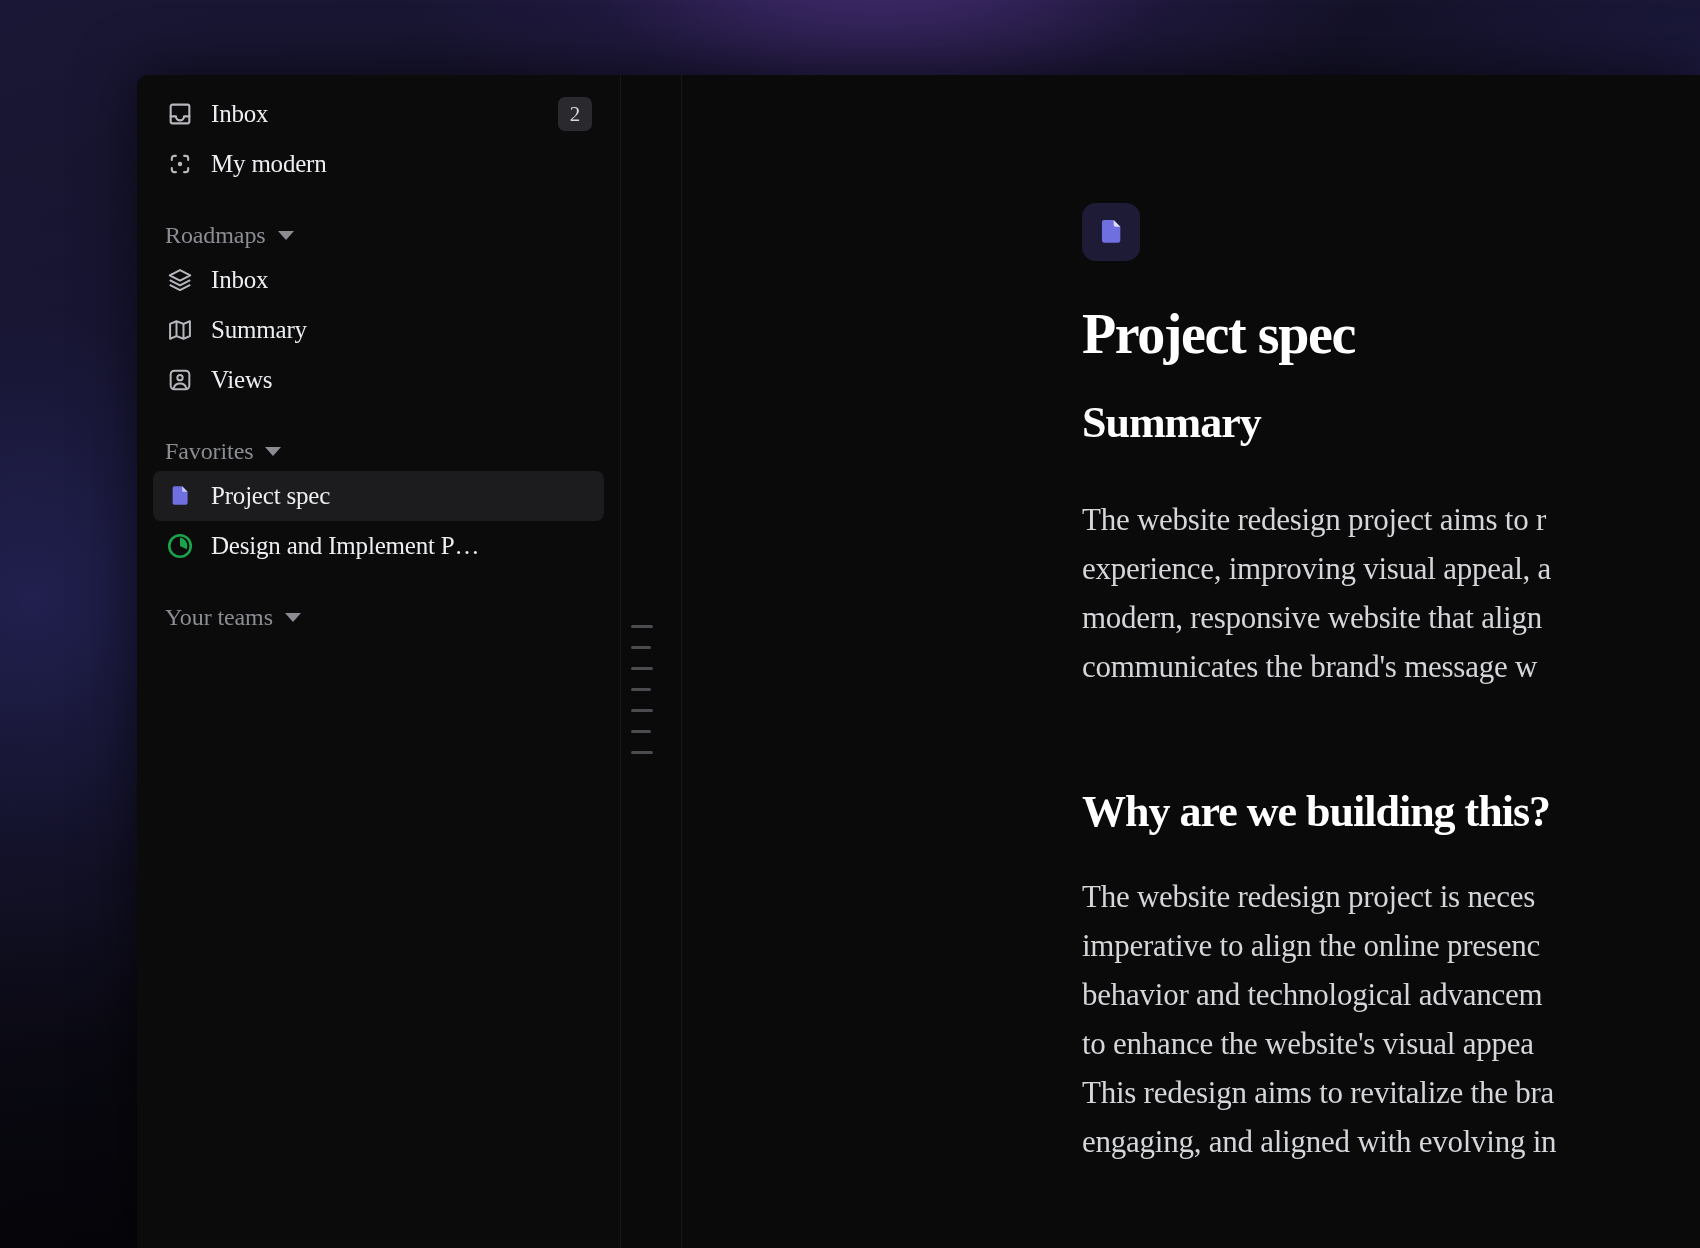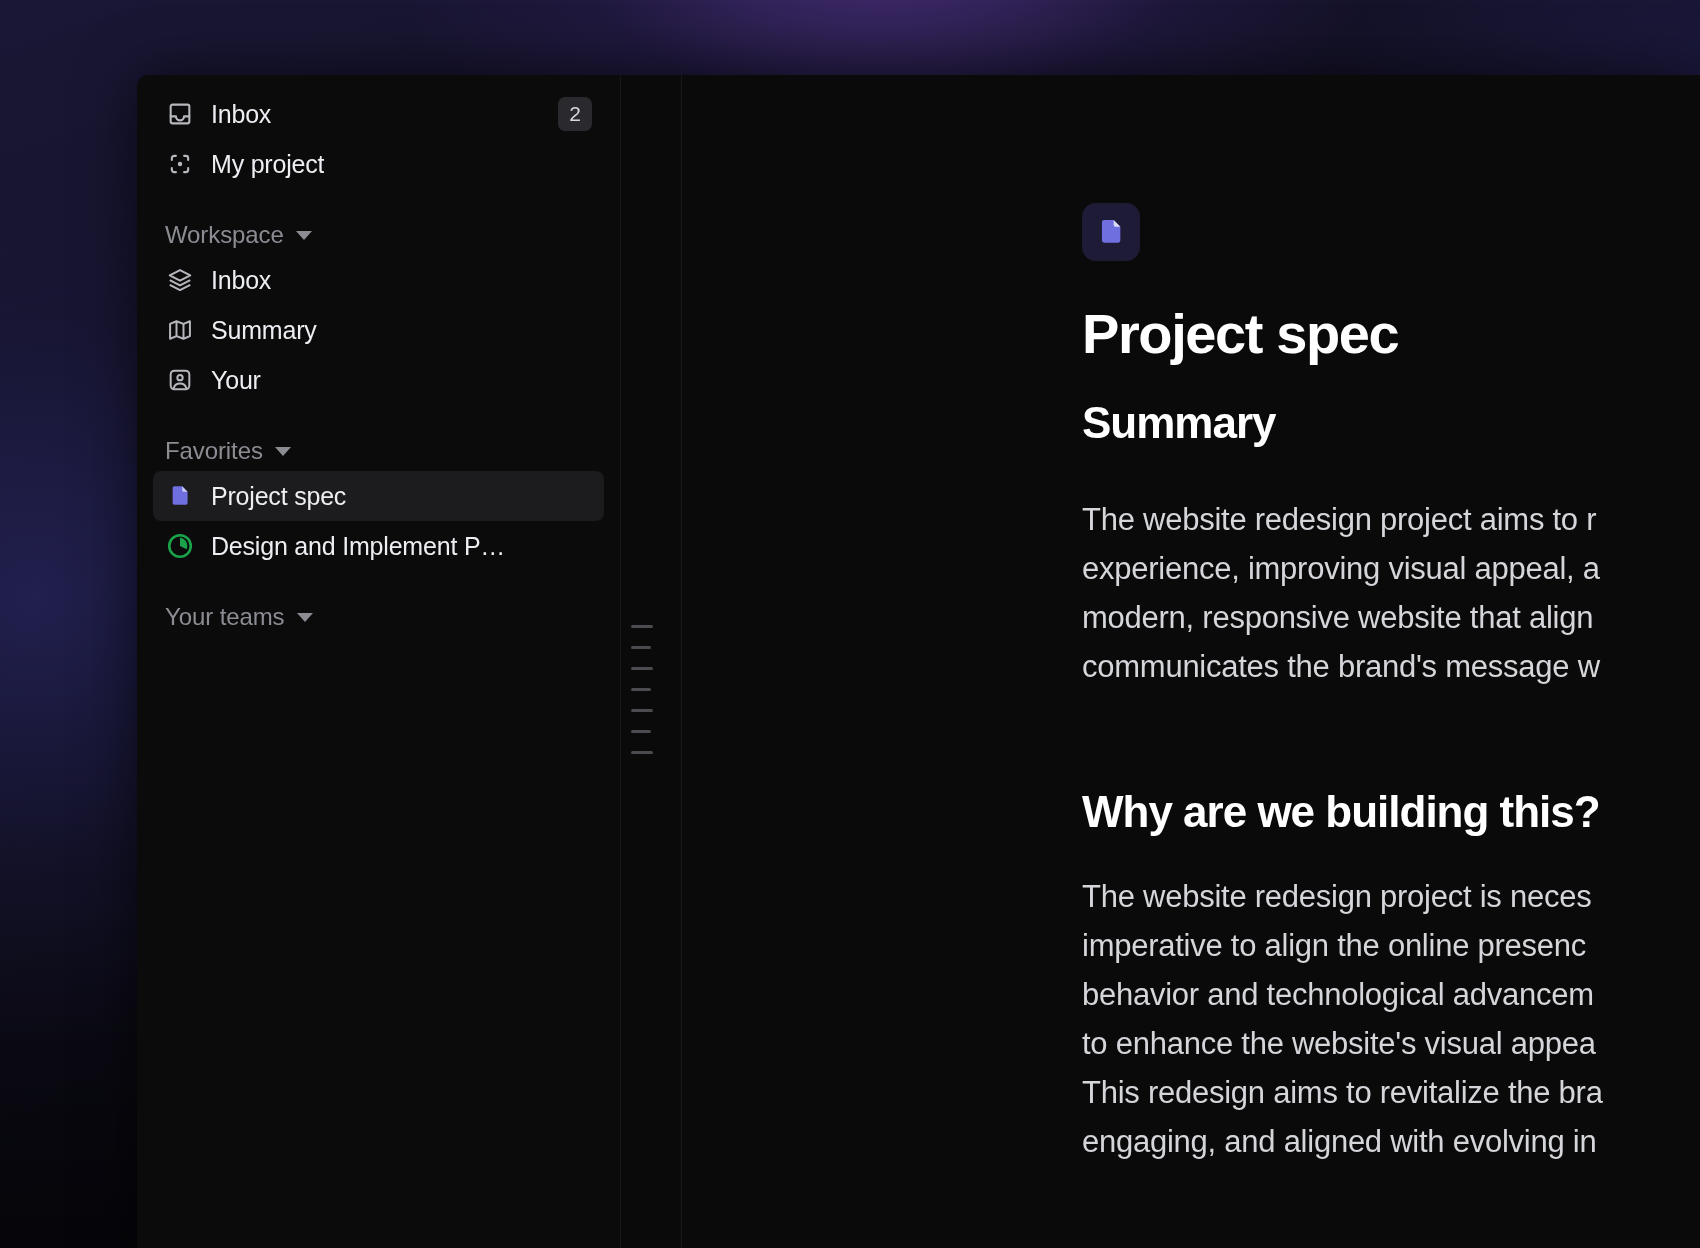--- a/index.html
+++ b/index.html
@@ -26,20 +26,21 @@
   
   #app {
     position:absolute;
     left:137px; top:75px;
     width:1563px; height:1173px;
     background:#0a0a0a;
     border-top-left-radius:12px;
     overflow:hidden;
     display:flex;
     box-shadow:0 0 60px rgba(0,0,0,0.6);
+    font-family:Liberation Serif, serif;
   }
 
   
   #sidebar {
     width:484px; flex:0 0 484px;
     background:#0b0b0c;
     padding-top:14px;
     position:relative;
     border-right:1px solid rgba(255,255,255,0.055);
   }
@@ -214,25 +215,25 @@
     <div class="nav-row">
       <span class="nav-icon">
         <svg width="28" height="28" viewBox="0 0 24 24" fill="none" stroke="#b6b8bd" stroke-width="1.8" stroke-linecap="round">
           <path d="M5 8.5V7a2 2 0 0 1 2-2h1.5"></path>
           <path d="M15.5 5H17a2 2 0 0 1 2 2v1.5"></path>
           <path d="M19 15.5V17a2 2 0 0 1-2 2h-1.5"></path>
           <path d="M8.5 19H7a2 2 0 0 1-2-2v-1.5"></path>
           <circle cx="12" cy="12" r="1.9" fill="#b6b8bd" stroke="none"></circle>
         </svg>
       </span>
-      <span class="nav-label">My project</span>
+      <span class="nav-label">My modern</span>
     </div>
 
     <div class="section-head">
-      <span class="section-title">Workspace</span>
+      <span class="section-title">Roadmaps</span>
       <span class="caret-down"></span>
     </div>
 
     <div class="nav-row">
       <span class="nav-icon">
         <svg width="28" height="28" viewBox="0 0 24 24" fill="none" stroke="#b6b8bd" stroke-width="1.7" stroke-linejoin="round">
           <path d="M12 3.5 3.2 8 12 12.5 20.8 8 12 3.5z"></path>
           <path d="M3.2 12.2 12 16.7l8.8-4.5"></path>
           <path d="M3.2 16.1 12 20.6l8.8-4.5"></path>
         </svg>
@@ -252,21 +253,21 @@
     </div>
 
     <div class="nav-row">
       <span class="nav-icon">
         <svg width="28" height="28" viewBox="0 0 24 24" fill="none" stroke="#b6b8bd" stroke-width="1.7" stroke-linejoin="round">
           <rect x="4" y="4" width="16" height="16" rx="3.2"></rect>
           <circle cx="12" cy="10" r="2.3"></circle>
           <path d="M6.6 19c.7-2.6 2.8-4 5.4-4s4.7 1.4 5.4 4"></path>
         </svg>
       </span>
-      <span class="nav-label">Your</span>
+      <span class="nav-label">Views</span>
     </div>
 
     <div class="section-head">
       <span class="section-title">Favorites</span>
       <span class="caret-down"></span>
     </div>
 
     <div class="nav-row active">
       <span class="nav-icon">
         <svg width="26" height="26" viewBox="0 0 24 24">

